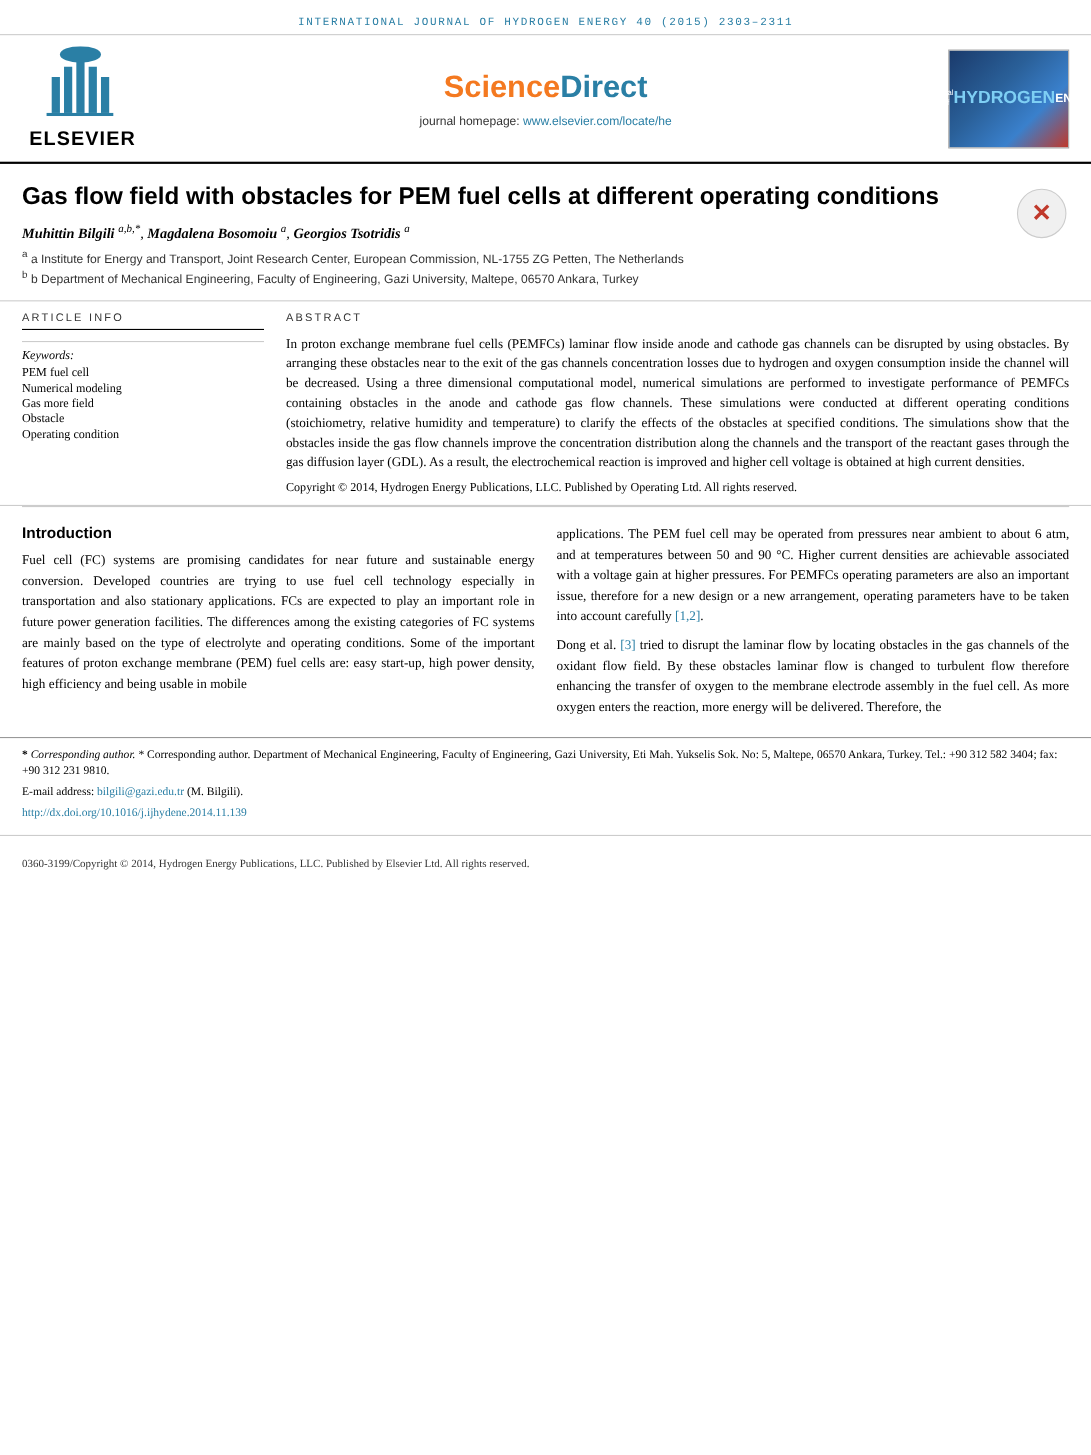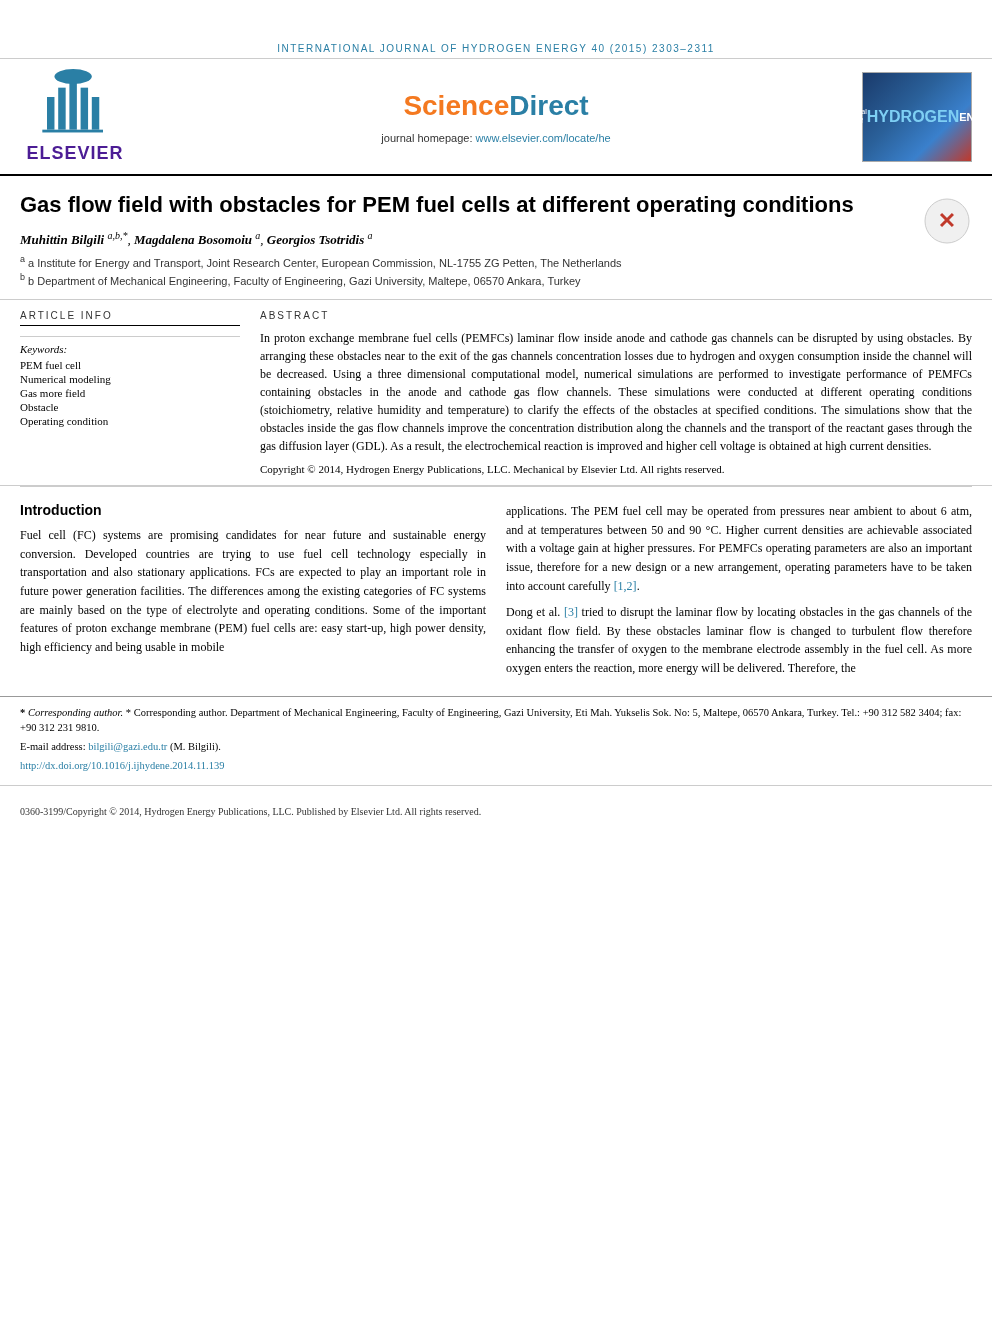--- a/index.html
+++ b/index.html
@@ -6,48 +6,47 @@
     body {
       font-family: 'Times New Roman', Times, serif;
       background: #fff;
       width: 992px;
       min-height: 1323px;
       font-size: 13px;
       color: #000;
     }
     .journal-header {
       text-align: center;
-      padding: 0 0 4px;
+      padding: 16px 0 4px;
       font-size: 10px;
       letter-spacing: 1.5px;
       color: #2a7fa5;
-      font-family: Liberation Sans, sans-serif;
+      font-family: Liberation Mono, monospace;
       text-transform: uppercase;
       border-bottom: 1px solid #ccc;
-      margin-top: 43px;
     }
     .top-banner {
       display: flex;
       align-items: center;
       padding: 10px 20px;
       border-bottom: 2px solid #000;
     }
     .elsevier-logo {
       display: flex;
       flex-direction: column;
       align-items: center;
       width: 110px;
       flex-shrink: 0;
     }
     .elsevier-tree {
       width: 80px;
       height: 70px;
     }
     .elsevier-text {
-      color: #4c1d95;
+      color: #000000;
       font-size: 18px;
       font-weight: bold;
       font-family: Arial, sans-serif;
       letter-spacing: 1px;
       margin-top: 4px;
     }
     .banner-middle {
       flex: 1;
       text-align: center;
       padding: 0 20px;
@@ -341,21 +340,21 @@
       <div class="keyword-item">Numerical modeling</div>
       <div class="keyword-item">Gas more field</div>
       <div class="keyword-item">Obstacle</div>
       <div class="keyword-item">Operating condition</div>
     </div>
   </div>
 
   <div class="right-column">
     <div class="abstract-header">ABSTRACT</div>
     <div class="abstract-text">In proton exchange membrane fuel cells (PEMFCs) laminar flow inside anode and cathode gas channels can be disrupted by using obstacles. By arranging these obstacles near to the exit of the gas channels concentration losses due to hydrogen and oxygen consumption inside the channel will be decreased. Using a three dimensional computational model, numerical simulations are performed to investigate performance of PEMFCs containing obstacles in the anode and cathode gas flow channels. These simulations were conducted at different operating conditions (stoichiometry, relative humidity and temperature) to clarify the effects of the obstacles at specified conditions. The simulations show that the obstacles inside the gas flow channels improve the concentration distribution along the channels and the transport of the reactant gases through the gas diffusion layer (GDL). As a result, the electrochemical reaction is improved and higher cell voltage is obtained at high current densities.</div>
-    <div class="copyright">Copyright © 2014, Hydrogen Energy Publications, LLC. Mechanical by Elsevier Ltd. All rights reserved.</div>
+    <div class="copyright">Copyright © 2014, Hydrogen Energy Publications, LLC. Published by Operating Ltd. All rights reserved.</div>
   </div>
 </div>
 
 <hr class="body-divider">
 
 <div class="body-content">
 
   <div class="body-left">
     <div class="section-title">Introduction</div>
     <div class="body-text">

